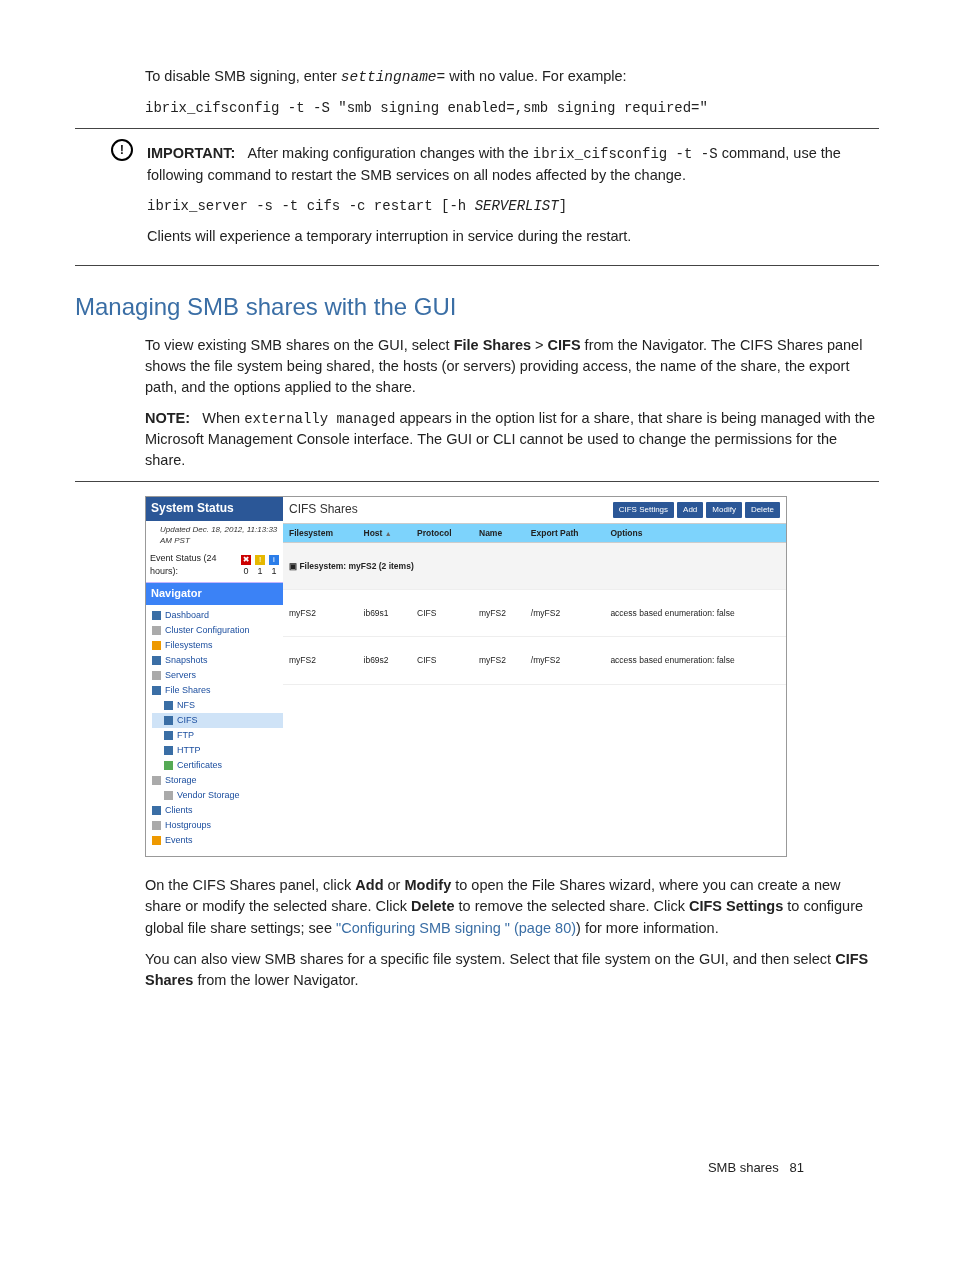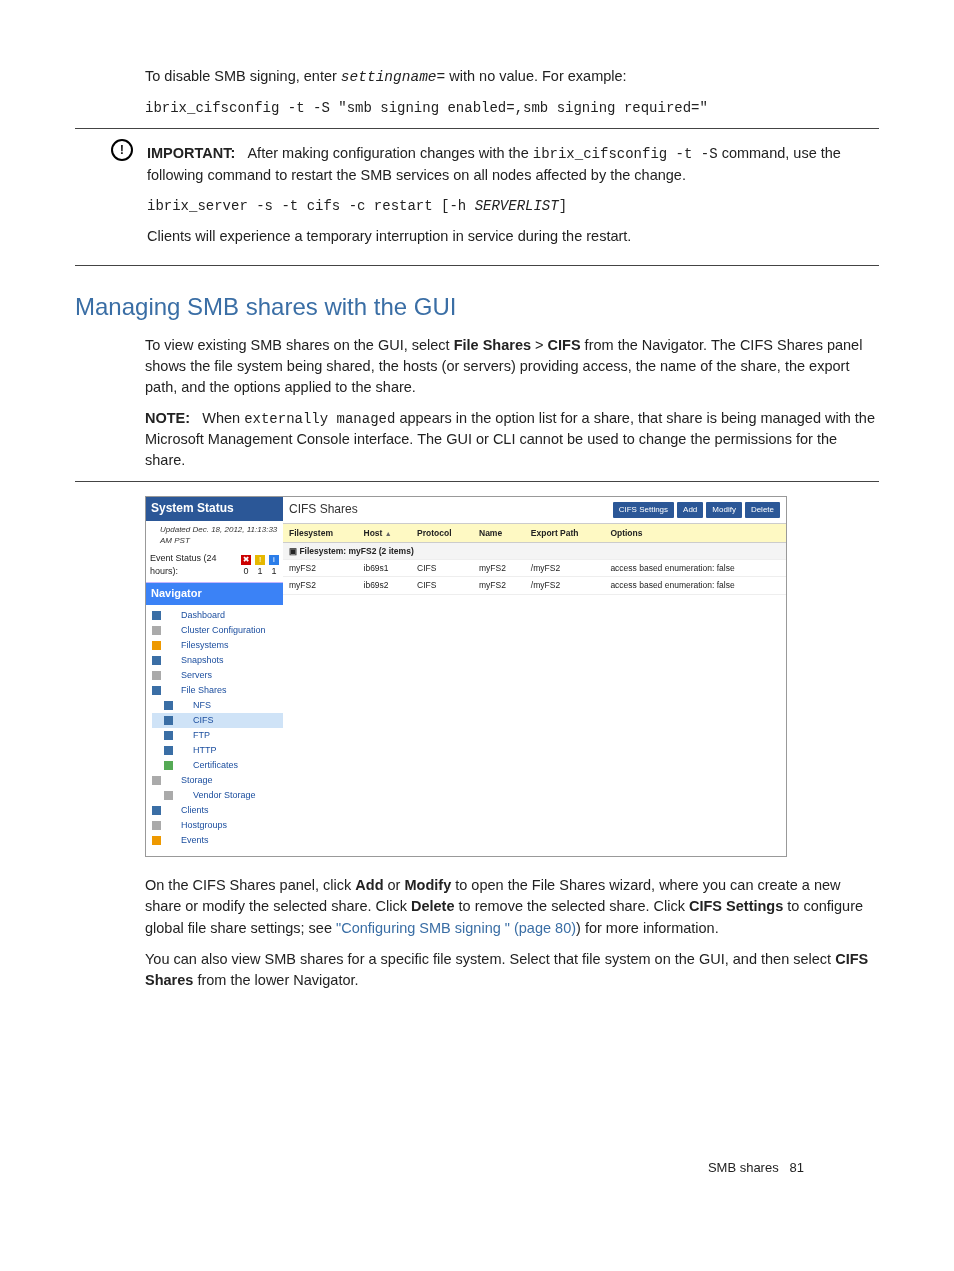--- a/index.html
+++ b/index.html
@@ -31,33 +31,33 @@
   .gui-left { width: 137px; background:#fff;}
   .gui-right { flex:1; background:#fff; position:relative;}
   .status-hdr { background:#2b5797; color:#fff; font-weight:bold; padding:3px 5px; font-size:12px;}
   .status-upd { font-style:italic; padding:3px 4px; font-size:8px; color:#333;margin-left:10px;}
   .event-row { display:flex; justify-content:space-between; padding:2px 4px 4px 4px; align-items:flex-end; border-bottom:1px solid #c4b5fd;}
   .event-icons { display:flex; gap:4px;}
   .evicon { width:10px;height:10px;display:flex;align-items:center;justify-content:center;font-size:8px;color:#fff;}
   .evred{background:#c00;} .evyel{background:#e6b800;} .evblu{background:#2b7de9;}
   .nav-hdr { background:#3b82f6; color:#fff; font-weight:bold; padding:3px 5px; font-size:11px;}
   .nav-list { padding:3px 0 8px 6px;}
-  .nav-item { display:flex; align-items:center; gap:20px; padding:1px 0; color:#1a4d9e; cursor:pointer;}
+  .nav-item { display:flex; align-items:center; gap:4px; padding:1px 0; color:#1a4d9e; cursor:pointer;}
   .nav-item.sel { background:#cfe3f7;}
   .nav-ind1 { padding-left:12px;}
   .nicon { width:9px;height:9px; background:#8aa; display:inline-block; flex-shrink:0;}
   .nicon.orange{background:#e90;} .nicon.blue{background:#3a6ea5;} .nicon.green{background:#5a5;} .nicon.grey{background:#aaa;}
 
   .panel-titlebar { display:flex; justify-content:space-between; align-items:center; padding:4px 6px; border-bottom:1px solid #ccc;}
   .panel-title { font-size:12px; color:#333;}
   .panel-btns { display:flex; gap:3px;}
   .pbtn { background:#2b5797; color:#fff; font-size:8px; padding:2px 6px; border-radius:1px; cursor:pointer;}
   .tbl { width:100%; border-collapse:collapse; font-size:8.5px;}
-  .tbl th { text-align:left; background:#fef9c3; font-weight:bold; padding:3px 6px; border-bottom:1px solid #ccc;}
-  .tbl td { padding:2px 6px; border-bottom:1px solid #eee;}
+  .tbl th { text-align:left; background:#7dd3fc; font-weight:bold; padding:3px 6px; border-bottom:1px solid #ccc;}
+  .tbl td { padding:17px 6px; border-bottom:1px solid #eee;}
   .group-row td { background:#f4f4f4; font-weight:bold;}
   .sort-arrow{font-size:7px; color:#666;}
   .footer { position:absolute; bottom:28px; right:75px; font-size:13px;}
   .page-wrap{ position:relative; min-height:1140px;}
 </style>
 </head>
 <body>
 <div class="page-wrap">
 
 <div class="content-indent">

